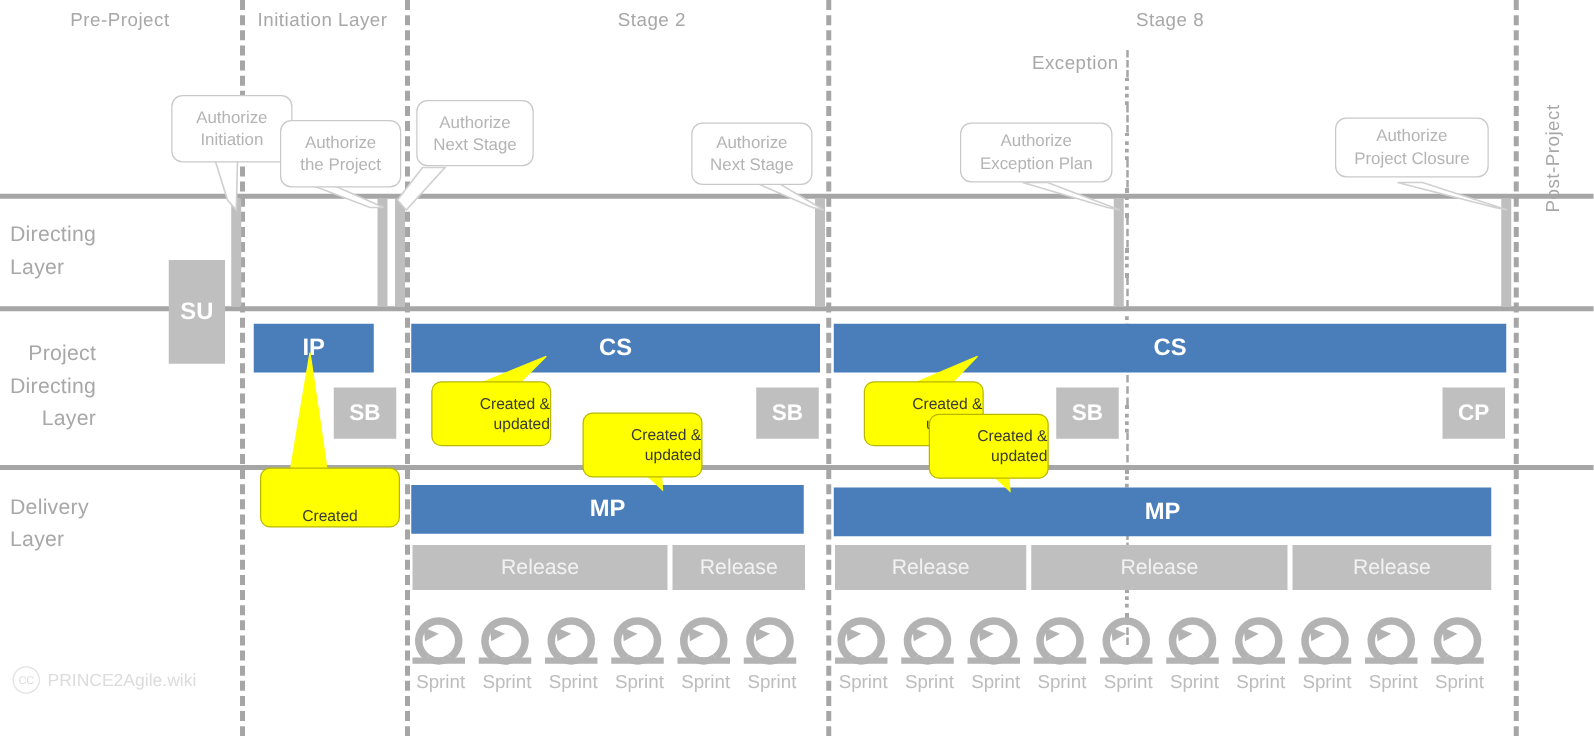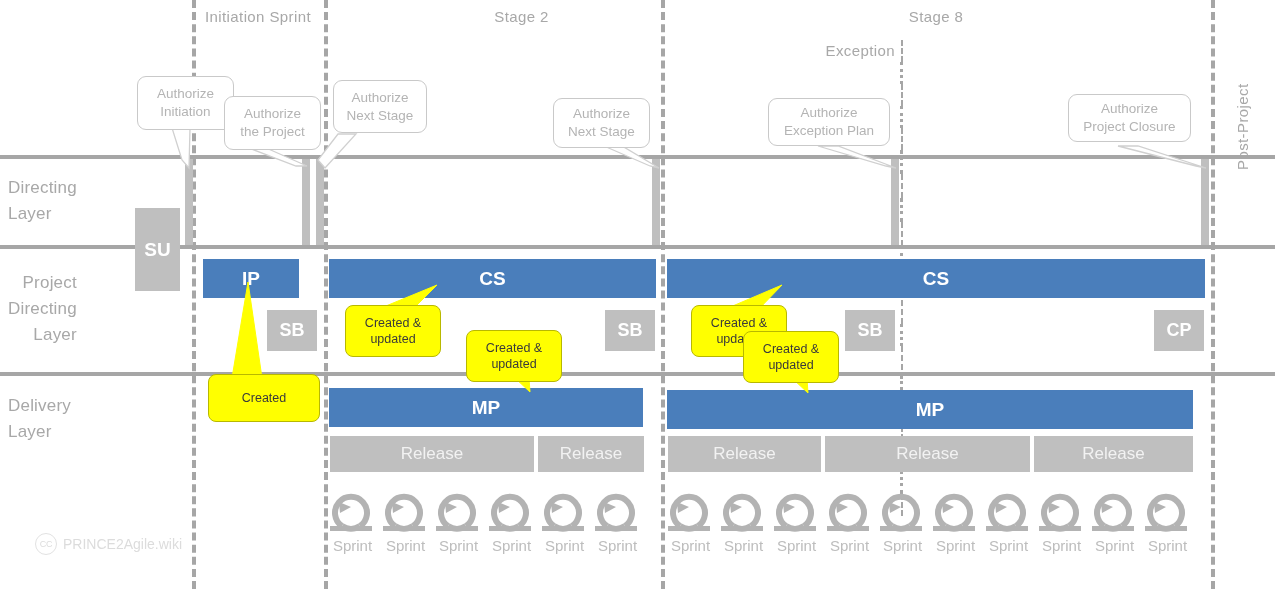--- a/index.html
+++ b/index.html
@@ -77,49 +77,49 @@
     background:#bfbfbf; color:#f2f2f2; font-weight:normal;
     font-size:17px;
   }
   .box.su { background:#bfbfbf; font-size:19px; }
 
   
   .ycall {
     position:absolute; background:#ffff00; border:1.2px solid #b8b800;
     border-radius:8px; color:#3a3a3a; font-size:12.5px;
     line-height:16px; text-align:center;
-    display:flex; align-items:center; justify-content:center;
+    display:flex; align-items:flex-end; justify-content:center;
     z-index:8;
   }
   .sprint-label {
     position:absolute; color:#bdbdbd; font-size:15px;
     text-align:center; white-space:nowrap; z-index:3;
   }
 
   
   .cc-wrap {
     position:absolute; display:flex; align-items:center; gap:6px;
     z-index:3;
   }
   .cc-badge {
     width:22px; height:22px; border-radius:50%;
     border:1.5px solid #e2e2e2; color:#dcdcdc;
     font-size:9px; font-weight:normal;
     display:flex; align-items:center; justify-content:center;
     letter-spacing:-.3px;
-    margin-left:25px;
   }
   .cc-text { color:#dcdcdc; font-size:14px; }
 </style>
 </head>
 <body>
 
 <div id="canvas">
 
-  <div class="stage-label" style="left:192px; top:8px; width:132px;">Initiation Sprint</div>
+  <div class="stage-label" style="left:0px; top:8px; width:192px;">Pre-Project</div>
+  <div class="stage-label" style="left:192px; top:8px; width:132px;">Initiation Layer</div>
   <div class="stage-label" style="left:324px; top:8px; width:395px;">Stage 2</div>
   <div class="stage-label" style="left:661px; top:8px; width:550px;">Stage 8</div>
   <div class="stage-label vertical" style="left:1234px; top:30px; height:140px;">Post-Project</div>
 
   <div class="stage-label" style="left:800px; top:42px; width:95px; text-align:right;">Exception</div>
 
   <div class="v-divider" style="left:192px;"></div>
   <div class="v-divider" style="left:324px;"></div>
   <div class="v-divider" style="left:661px;"></div>
   <div class="v-divider" style="left:1211px;"></div>

